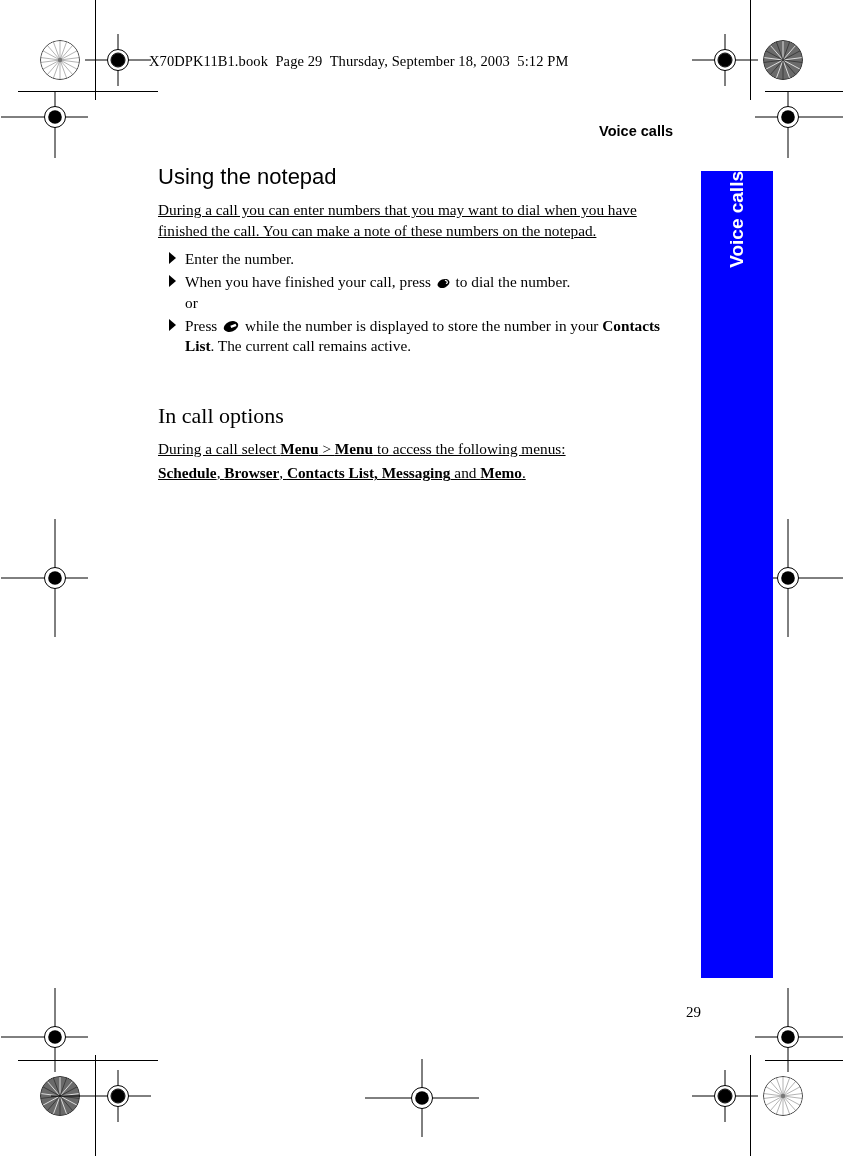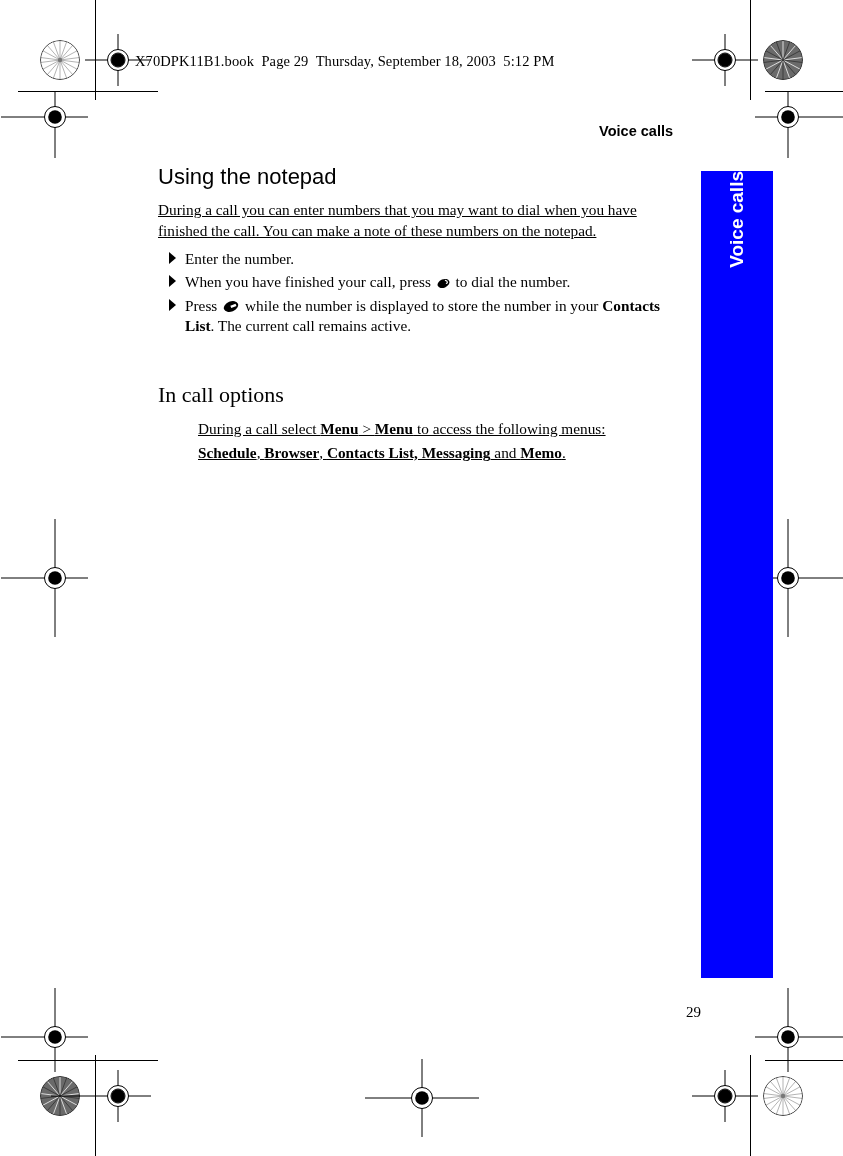--- a/index.html
+++ b/index.html
@@ -14,21 +14,21 @@
   .guide.v{width:1px;}
 
   .regmark{position:absolute;width:34px;height:34px;transform:translate(-50%,-50%);}
   .regmark svg{display:block;overflow:visible;}
 
   .burst{position:absolute;width:40px;height:40px;transform:translate(-50%,-50%);
          border-radius:50%;overflow:hidden;}
   .burst svg{display:block;}
 
   
-  .filehead{position:absolute;left:135px;top:53px;font-family:"Liberation Serif",serif;
+  .filehead{position:absolute;left:149px;top:53px;font-family:"Liberation Serif",serif;
             font-size:14.5px;letter-spacing:.1px;white-space:pre;}
 
   
   .runhead{position:absolute;left:300px;top:123px;width:373px;text-align:right;
            font-family:"Liberation Sans", sans-serif;font-weight:bold;font-size:14.5px;}
 
   
   .tab{position:absolute;left:701px;top:171px;width:72px;height:807px;background:#0000ff;}
   .tabwrap{position:absolute;left:701px;top:171px;width:72px;height:807px;}
   .vtext{position:absolute;left:0;bottom:18px;width:807px;height:72px;
@@ -37,21 +37,21 @@
   .vtext span{position:absolute;right:0;top:50%;transform:translateY(-50%);
               padding-right:0;color:#fff;font-family:"Liberation Sans",sans-serif;
               font-weight:bold;font-size:19px;white-space:nowrap;}
 
   
   .content{position:absolute;left:158px;top:164px;width:515px;}
   h2.sec{font-family:"Liberation Sans", sans-serif;font-weight:normal;
          font-size:22px;margin:0 0 11px 0;line-height:1.15;letter-spacing:0px;}
   h2.sec2{margin-top:46px;font-family:Liberation Serif, serif;}
   p.body{font-size:15.3px;line-height:1.33;margin:0 0 6px 0;text-align:left;text-decoration:underline;}
-  p.tight{margin-bottom:4px;margin-left:40px;}
+  p.tight{margin-bottom:4px;}
 
   ul.steps{list-style:none;margin:8px 0 0 0;padding:0;}
   ul.steps li{position:relative;padding-left:27px;font-size:15.3px;line-height:1.33;
               margin-bottom:3px;}
   ul.steps li .bullet{position:absolute;left:10px;top:3px;width:9px;height:12px;}
   ul.steps li .bullet svg{display:block;}
   .sub{display:block;padding-left:0;}
 
   .keyicon{display:inline-block;vertical-align:-2px;margin:0 2px;}
   .keyicon svg{display:block;}
@@ -348,20 +348,21 @@
       <li>
         <span class="bullet">
           <svg width="9" height="12" viewBox="0 0 9 12">
               <path d="M1 0 L8 6 L1 12 Z" fill="#000"></path>
             </svg>
         </span>
         <span>When you have finished your call, press </span><span class="keyicon"><svg width="13" height="11" viewBox="0 0 13 11">
                 <ellipse cx="6.5" cy="5.5" rx="6.2" ry="4.2" fill="#000" transform="rotate(-22 6.5 5.5)"></ellipse>
                 <path d="M8.4 2.3 q2.0 0.4 2.0 2.0 q-0.1 1.0 -1.0 1.0" fill="none" stroke="#fff" stroke-width="1.2" stroke-linecap="round"></path>
               </svg></span><span> to dial the number.</span>
+        <span class="sub">or</span>
       </li>
 
       <li>
         <span class="bullet">
           <svg width="9" height="12" viewBox="0 0 9 12">
               <path d="M1 0 L8 6 L1 12 Z" fill="#000"></path>
             </svg>
         </span>
         <span>Press </span><span class="keyicon"><svg width="16" height="13" viewBox="0 0 16 13">
                 <ellipse cx="8" cy="6.5" rx="7.5" ry="5" fill="#000" transform="rotate(-22 8 6.5)"></ellipse>

